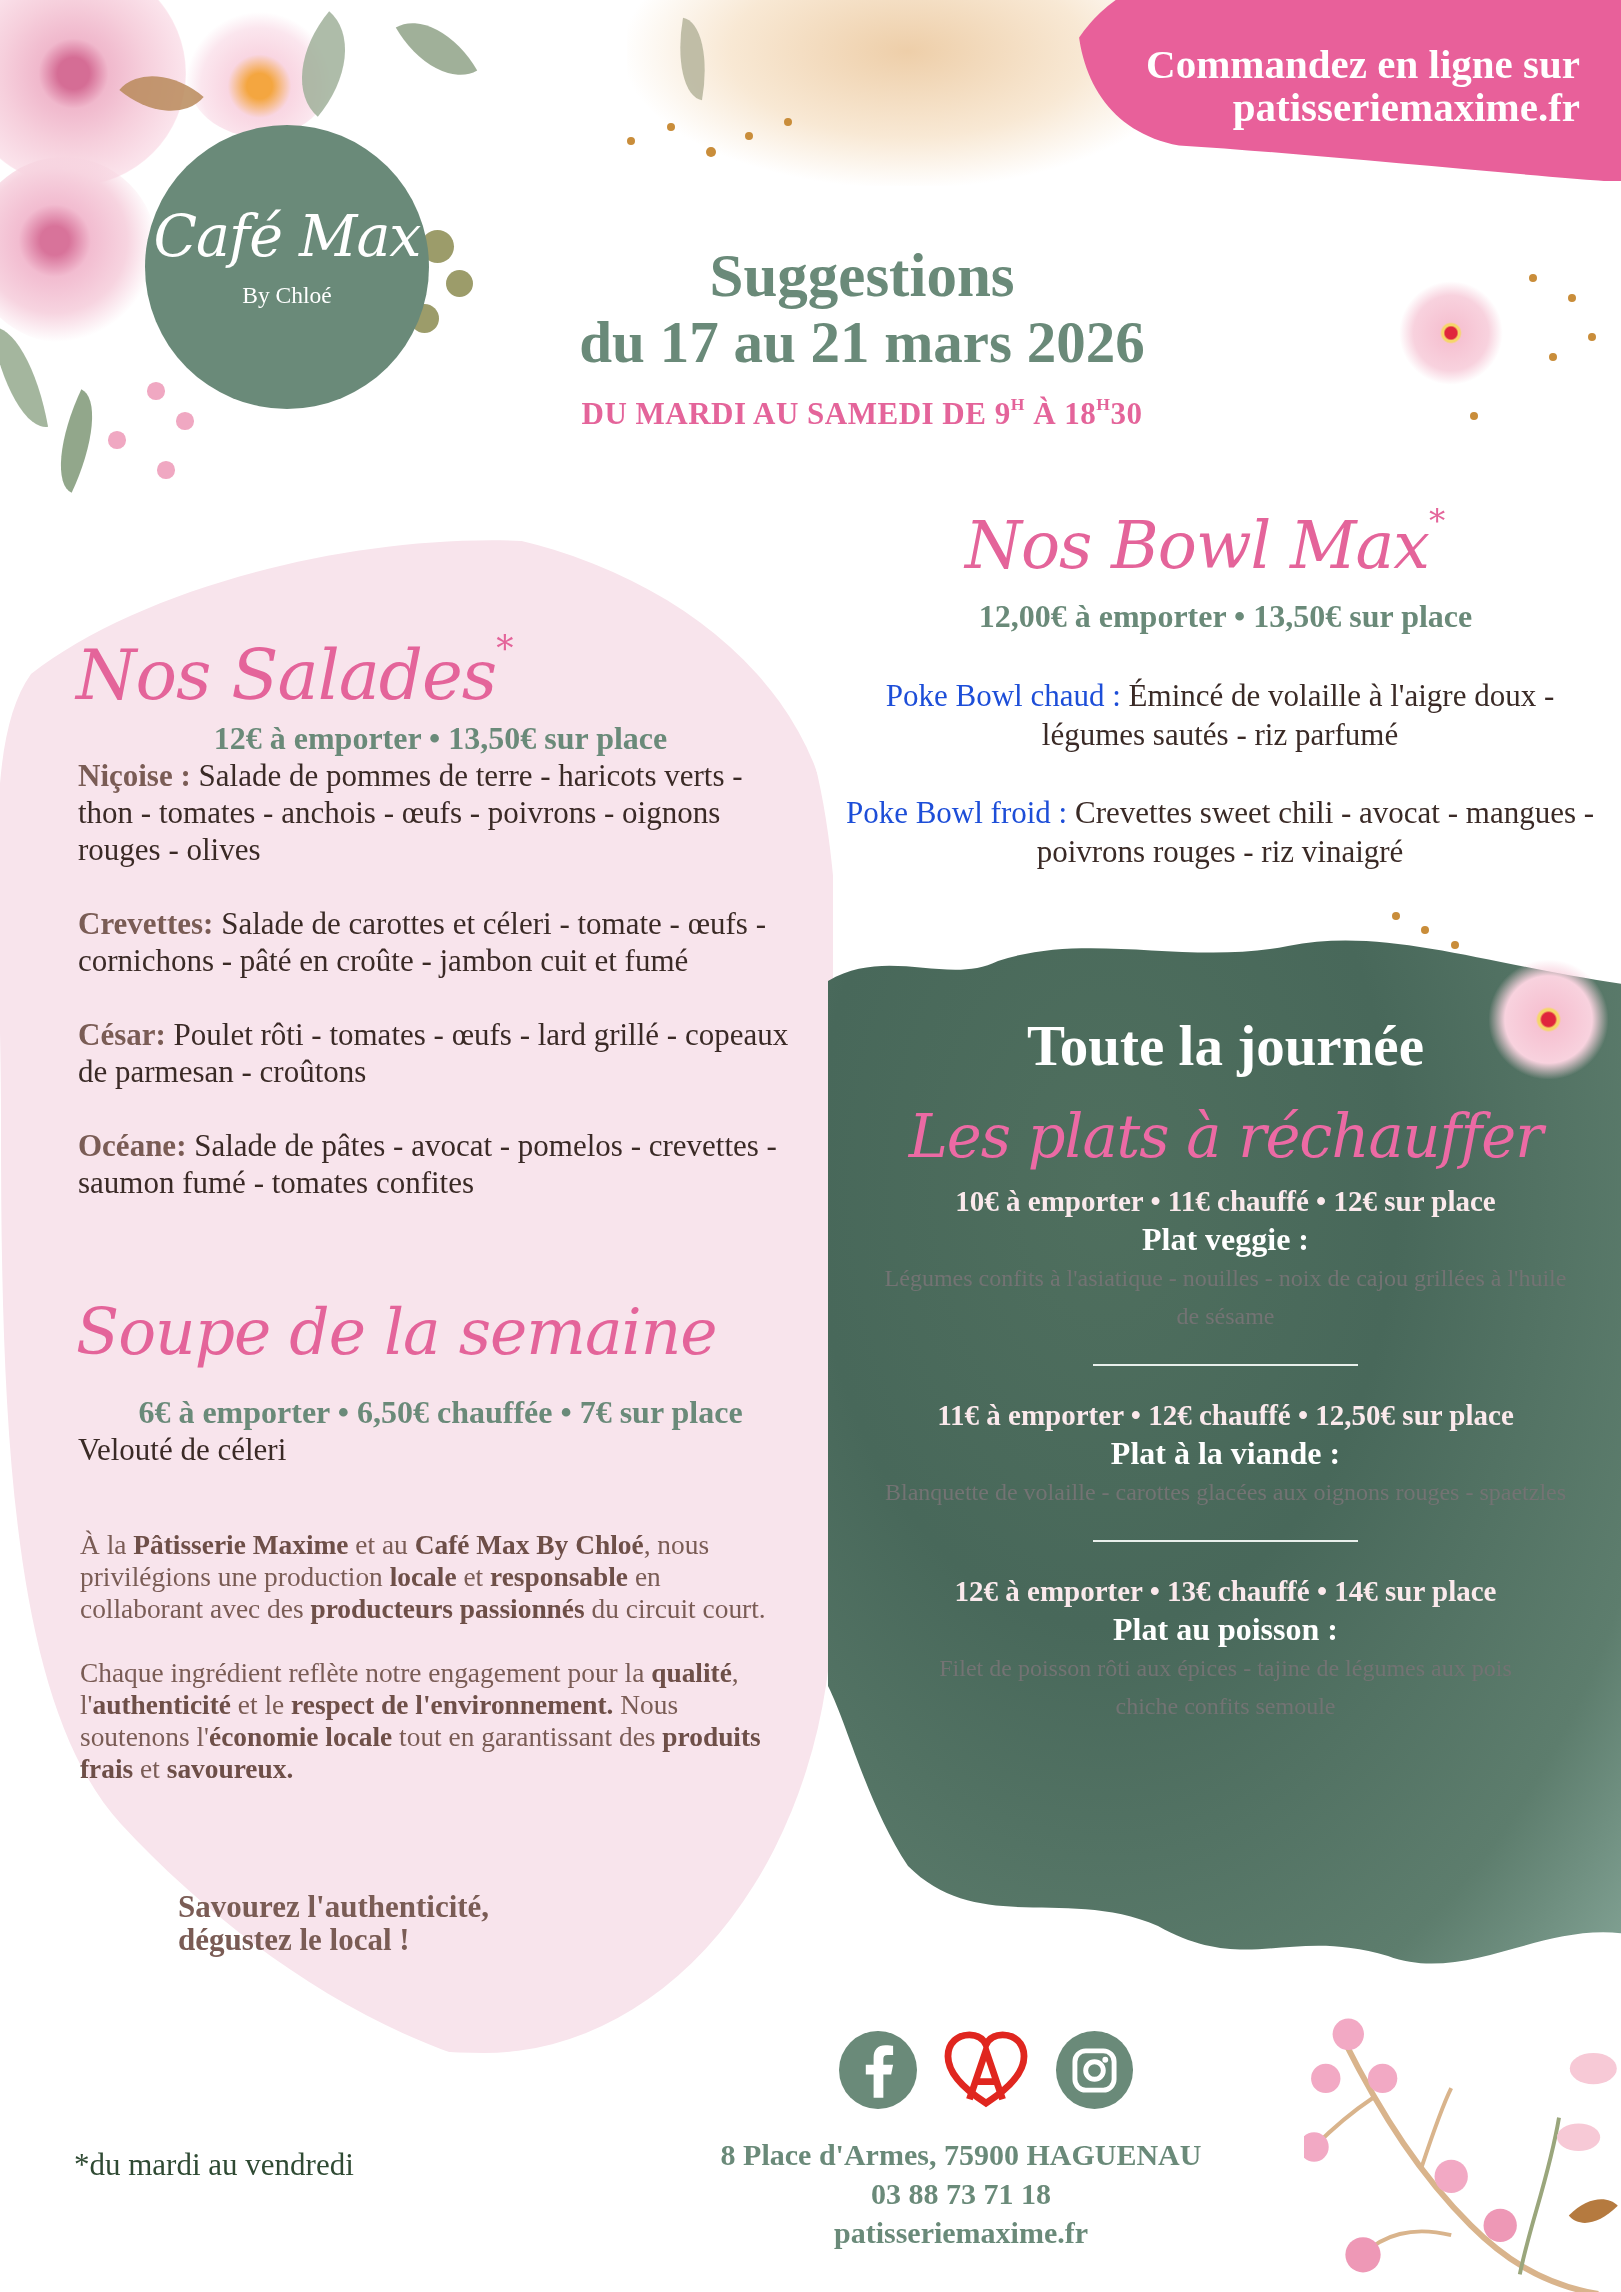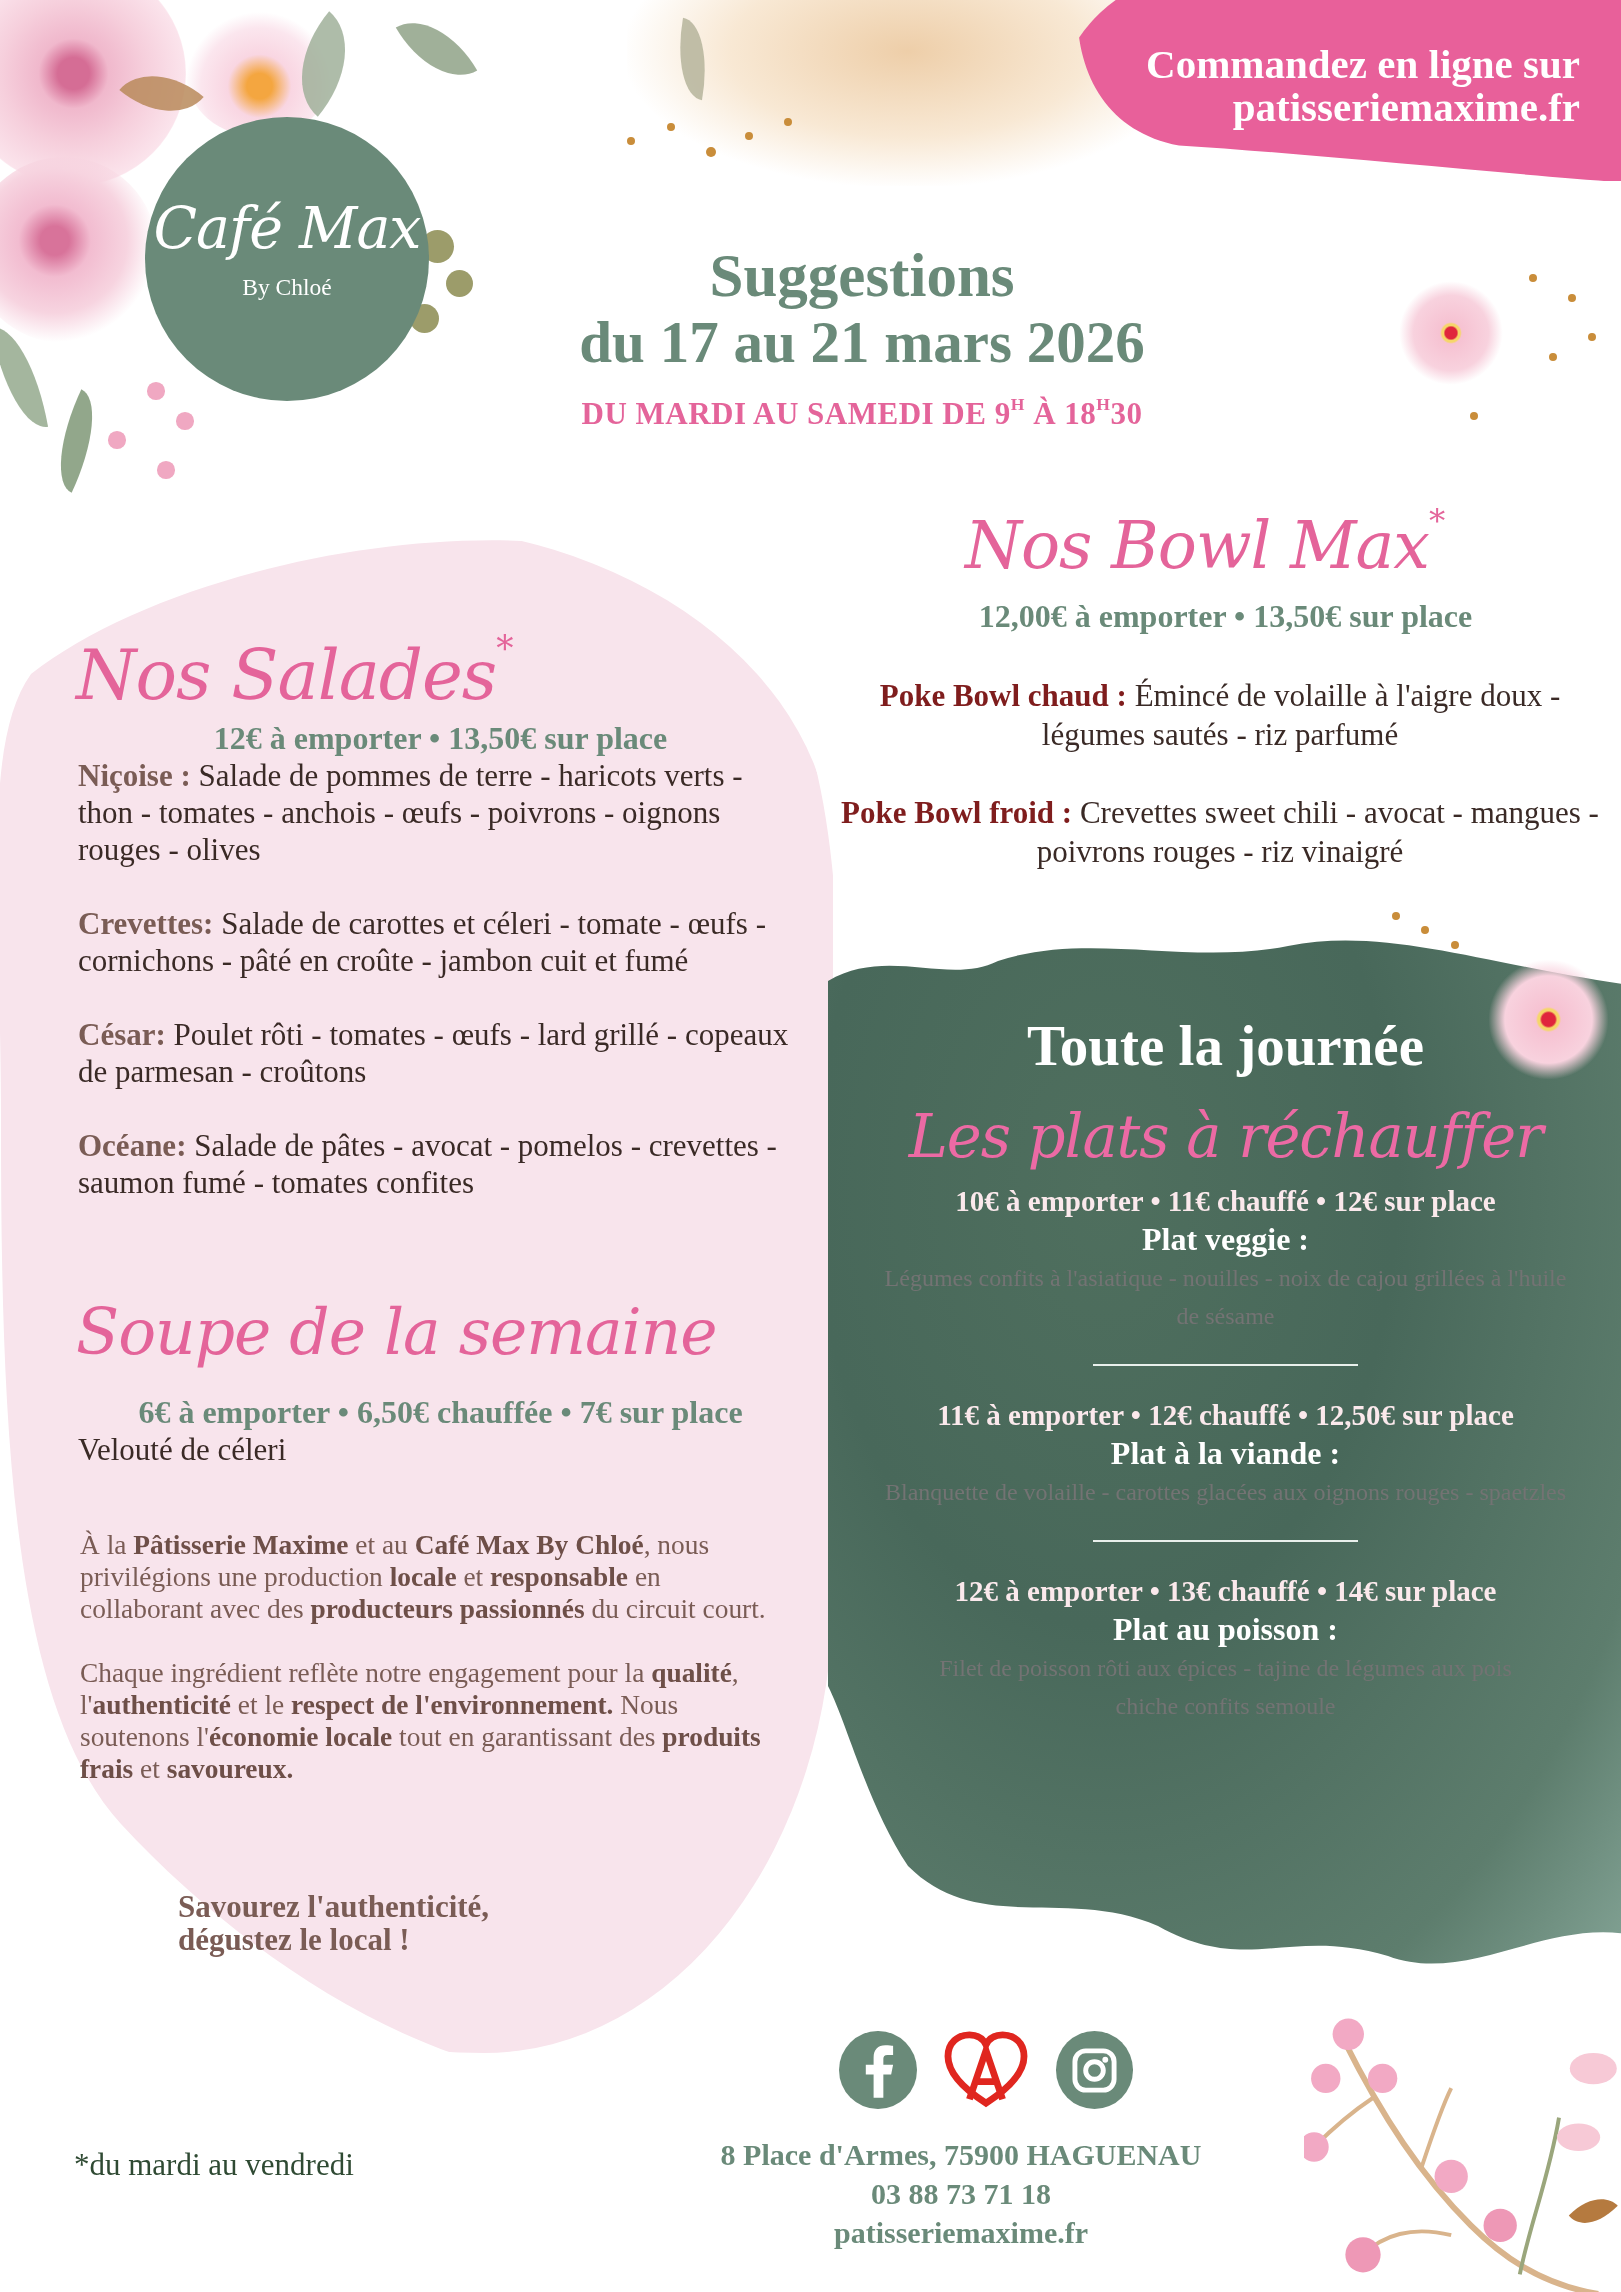--- a/index.html
+++ b/index.html
@@ -56,21 +56,21 @@
 
   .flower {
     width: 118px; height: 118px; border-radius: 50%;
     background: radial-gradient(circle, #e0263c 0 7%, #f6d66a 9% 11%, #f6c2d2 13%, #f8d2de 45%, rgba(255,255,255,0) 62%);
   }
 
   .berry-branch { left: 1304px; top: 2000px; width: 314px; height: 294px; }
 
   
   .logo {
-    left: 145px; top: 117px; width: 284px; height: 284px; border-radius: 50%;
+    left: 145px; top: 125px; width: 284px; height: 284px; border-radius: 50%;
     background: #6a8a79; color: #ffffff; text-align: center;
   }
   .logo-name {
     position: absolute; left: 0; right: 0; top: 80px;
     font-family: "DejaVu Serif", serif; font-style: italic; font-size: 57px; line-height: 63px; letter-spacing: -1px;
   }
   .logo-sub {
     position: absolute; left: 0; right: 0; top: 157px;
     font-family: "Liberation Serif", serif; font-size: 23.5px;
   }
@@ -117,21 +117,21 @@
   .slogan { left: 178px; top: 1890px; font-family: "Liberation Serif", serif; font-weight: bold; font-size: 31px; line-height: 33px; color: #7a5c55; }
 
   .footnote { left: 74px; top: 2147px; font-family: "Liberation Serif", serif; font-size: 31px; color: #2f4a33; }
 
   
   .bowl-title { left: 965px; top: 482px; font-size: 65px; line-height: 78px; }
   .right-center { text-align: center; font-family: "Liberation Serif", serif; }
   .bowl-price { left: 843px; width: 765px; top: 598px; }
   .bowl-items { left: 833px; width: 774px; top: 676px; }
   .bowl-item { font-size: 31px; line-height: 39px; margin-bottom: 39px; color: #3a2a26; }
-  .bowl-name { color: #7f1d1d; font-weight: bold; }
+  .bowl-name { color: #1d4ed8; font-weight: normal; }
 
   .day-block { left: 843px; width: 765px; top: 1010px; color: #ffffff; }
   .day-title { font-family: "Liberation Serif", serif; font-weight: bold; font-size: 57px; line-height: 71px; color: #ffffff; }
   .plats-title { margin-top: 19.6px; font-size: 59px; line-height: 71px; color: #ec6aa4; }
   .plat { margin-top: 11.8px; }
   .plat-price { color: #fbe9ec; font-weight: bold; font-size: 29px; line-height: 37px; }
   .plat-name { color: #ffffff; font-weight: bold; font-size: 32px; line-height: 39px; }
   .plat-desc { color: #737373; font-size: 24px; line-height: 38px; }
   .divider { width: 265px; height: 2px; background: #e9f0ec; margin: 29px auto 31px; }
 

